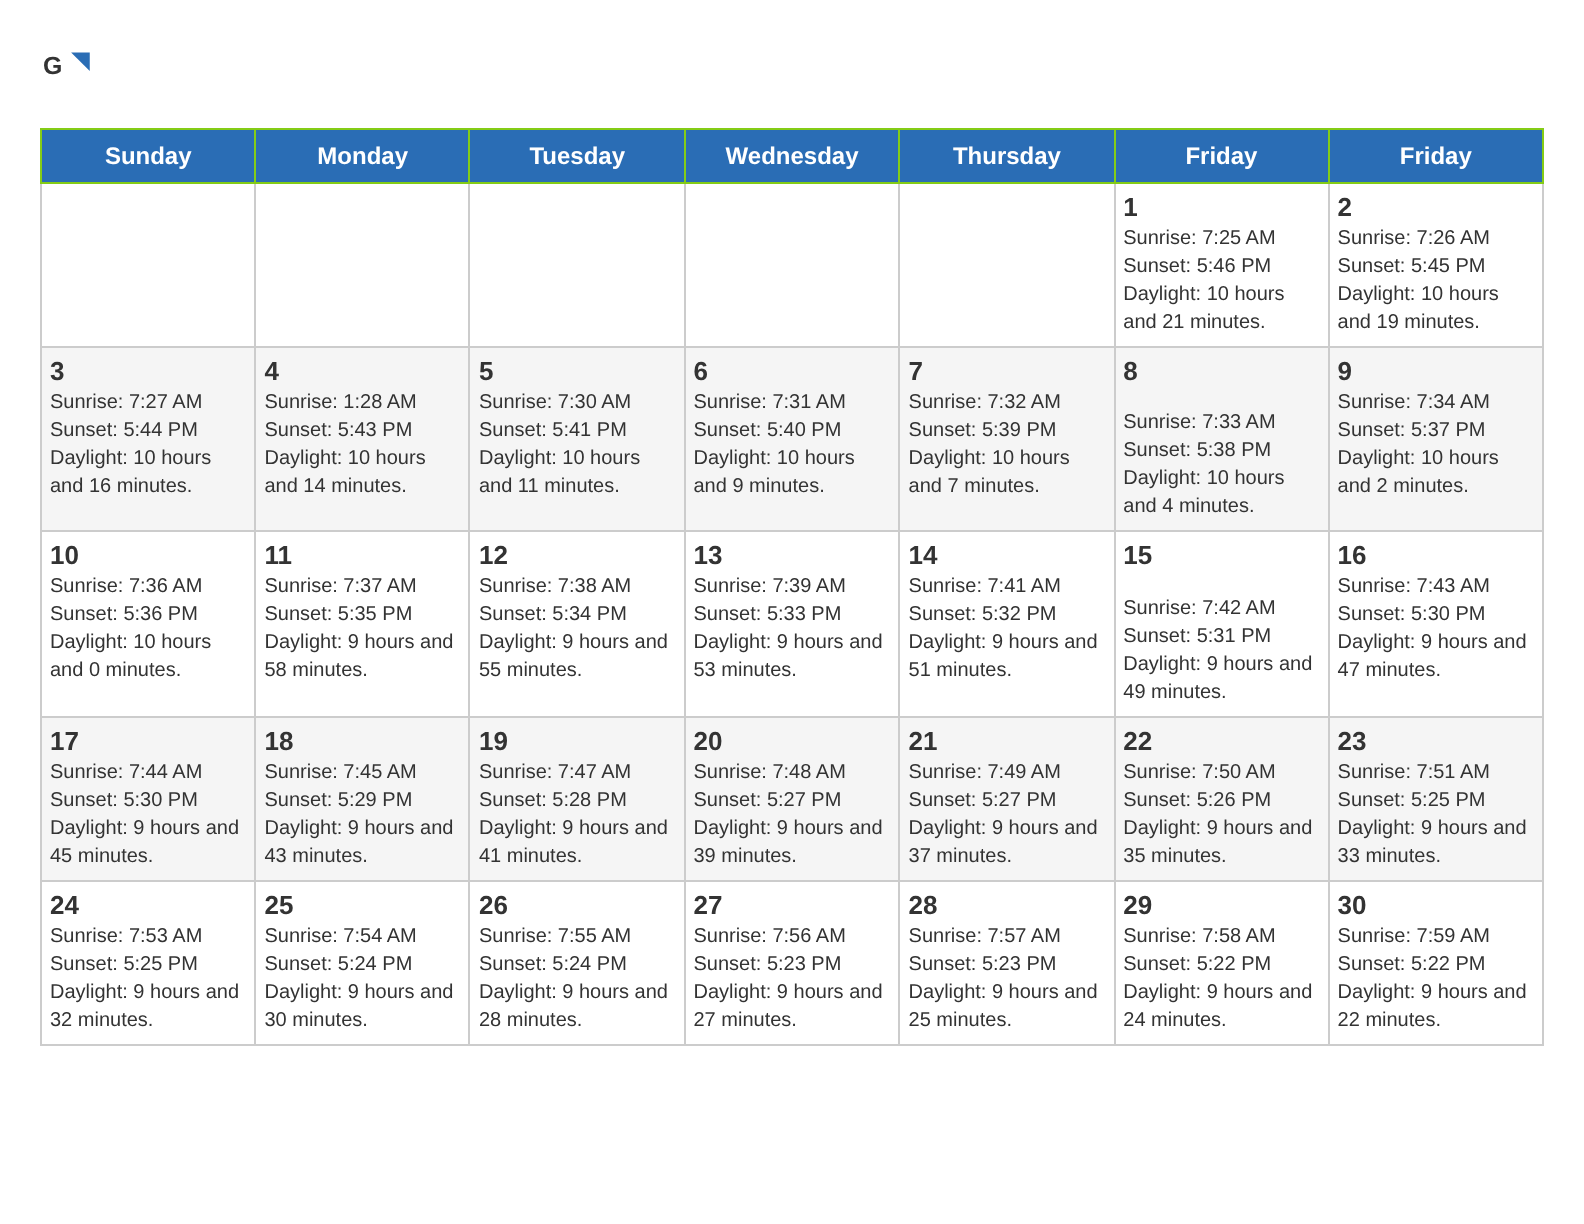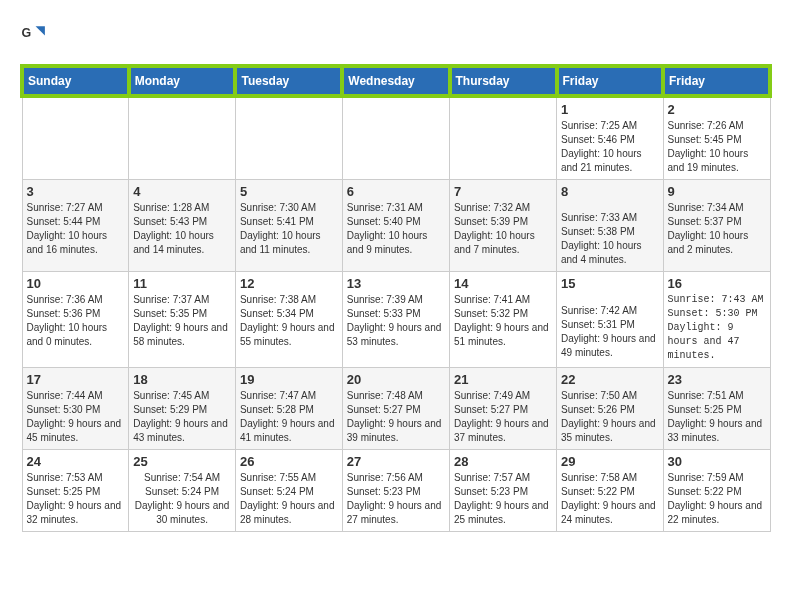--- a/index.html
+++ b/index.html
@@ -47,24 +47,24 @@
     }
     table {
       width: 100%;
       border-collapse: collapse;
       font-size: 11px;
     }
     thead tr th {
       background-color: #2a6db5;
       color: white;
       padding: 6px 4px;
-      text-align: left;
+      text-align: center;
       font-size: 12px;
       font-weight: bold;
-      border: 4px solid #84cc16;
+      border: 1px solid #84cc16;
     }
     tbody tr td {
       border: 1px solid #ccc;
       vertical-align: top;
       padding: 4px;
       width: 108px;
       min-height: 80px;
       background: #fff;
     }
     tbody tr:nth-child(even) td {
@@ -213,21 +213,21 @@
 Daylight: 9 hours and 51 minutes.</div>
         </td>
         <td>
           <div class="day-num">15</div>
           <div class="day-info" style="white-space: pre-line; margin-top: 13px;">Sunrise: 7:42 AM
 Sunset: 5:31 PM
 Daylight: 9 hours and 49 minutes.</div>
         </td>
         <td>
           <div class="day-num">16</div>
-          <div class="day-info" style="white-space: pre-line; font-family: Liberation Mono, monospace;">Sunrise: 7:43 AM
+          <div class="day-info" style="white-space: pre-line;">Sunrise: 7:43 AM
 Sunset: 5:30 PM
 Daylight: 9 hours and 47 minutes.</div>
         </td>
       </tr>
       <tr>
         <td>
           <div class="day-num">17</div>
           <div class="day-info" style="white-space: pre-line;">Sunrise: 7:44 AM
 Sunset: 5:30 PM
 Daylight: 9 hours and 45 minutes.</div>
@@ -271,21 +271,21 @@
       </tr>
       <tr>
         <td>
           <div class="day-num">24</div>
           <div class="day-info" style="white-space: pre-line;">Sunrise: 7:53 AM
 Sunset: 5:25 PM
 Daylight: 9 hours and 32 minutes.</div>
         </td>
         <td>
           <div class="day-num">25</div>
-          <div class="day-info" style="white-space: pre-line; text-align: center;">Sunrise: 7:54 AM
+          <div class="day-info" style="white-space: pre-line;">Sunrise: 7:54 AM
 Sunset: 5:24 PM
 Daylight: 9 hours and 30 minutes.</div>
         </td>
         <td>
           <div class="day-num">26</div>
           <div class="day-info" style="white-space: pre-line;">Sunrise: 7:55 AM
 Sunset: 5:24 PM
 Daylight: 9 hours and 28 minutes.</div>
         </td>
         <td>

